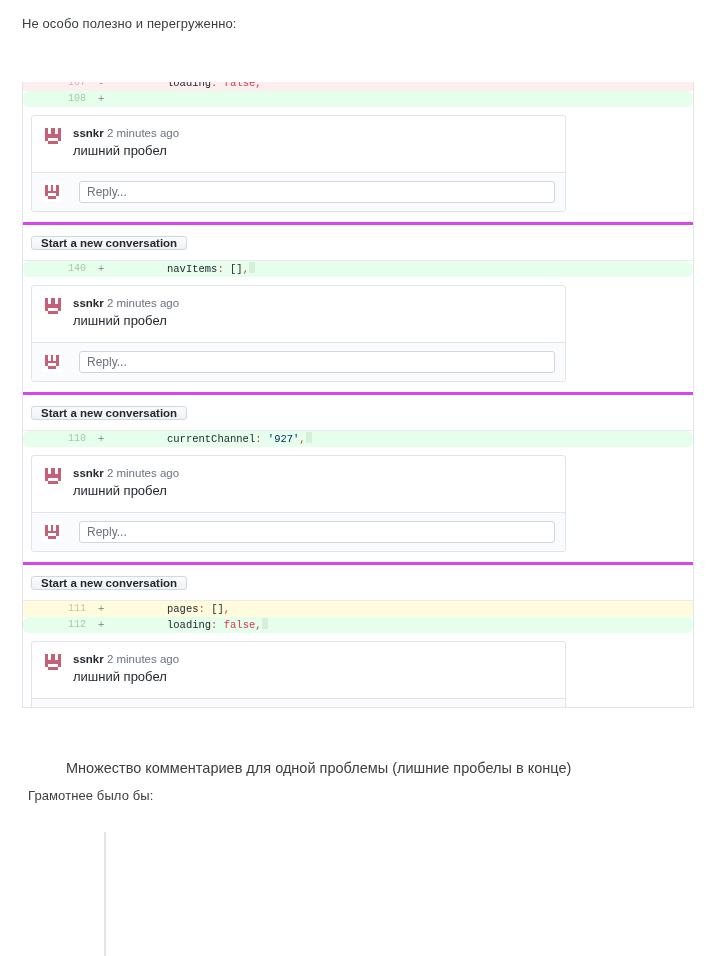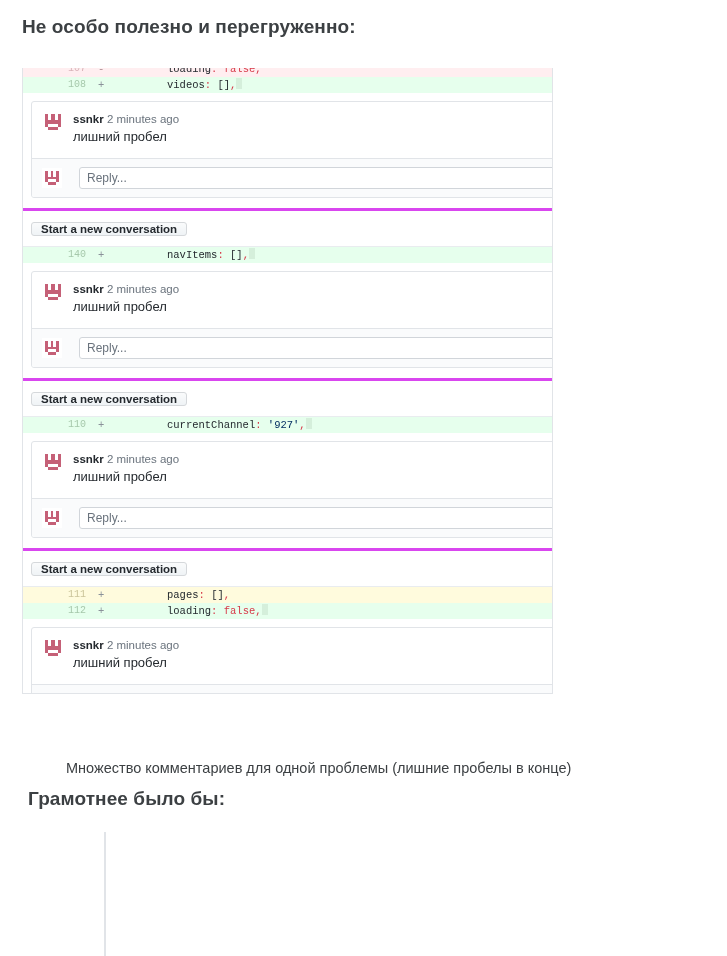--- a/index.html
+++ b/index.html
@@ -9,58 +9,58 @@
     height: 956px;
     background: #ffffff;
     font-family: "Liberation Sans", sans-serif;
     color: #24292e;
     overflow: hidden;
     position: relative;
   }
 
   
   .section-heading {
-    font-size: 19px;
-    font-weight: 700;
+    font-size: 13px;
+    font-weight: 400;
     color: #3c4043;
     letter-spacing: .1px;
   }
   #heading-top { position: absolute; left: 22px; top: 16px; }
   #heading-bottom { position: absolute; left: 28px; top: 788px; }
 
   
   #diff-figure {
     position: absolute;
     left: 22px;
     top: 66px;
     width: 672px;
     height: 628px;
   }
   .diff-box {
     position: absolute;
-    left: 0; top: 2px;
-    width: 531px;
+    left: 0; top: 16px;
+    width: 672px;
     height: 626px;
     border: 1px solid #e1e4e8;
     border-top: none;
     background: #fff;
     overflow: hidden;
   }
 
   
   .code-line {
     display: flex;
     align-items: center;
     height: 16px;
     font-family: "Liberation Mono", monospace;
     font-size: 10.5px;
     line-height: 16px;
     white-space: pre;
   }
-  .code-line.add { background: #e6ffed; }
+  .code-line.add { background: #e6ffed; border-radius: 6px; }
   .code-line.del { background: #ffeef0; }
   .code-line.sel { background: #fffbdd; justify-content: center; }
 
   .ln {
     width: 72px;
     min-width: 72px;
     text-align: right;
     padding-right: 9px;
     color: #b9bfc5;
     font-size: 10px;
@@ -189,21 +189,21 @@
 </head>
 <body>
 
 <div class="section-heading" id="heading-top">Не особо полезно и перегруженно:</div>
 
 <div id="diff-figure">
   <div class="diff-box" id="diff-box">
       <div class="clip-line">
         <div class="code-line del"><span class="ln">107</span><span class="marker">-</span><span class="code-text"><span class="tok-key">loading</span><span class="tok-punct">:</span> <span class="tok-kw">false</span><span class="tok-punct">,</span></span></div>
       </div>
-      <div class="code-line add"><span class="ln">108</span><span class="marker">+</span><span class="code-text"><span class="tok-key">videos</span><span class="tok-punct">:</span> []<span class="tok-punct">,</span><span class="ws-mark"></span></span></div>
+      <div class="code-line add"><span class="ln">108</span><span class="marker">+</span></div>
       <div class="thread">
         <div class="comment-card">
           <div class="comment-body">
             <span>
               <svg class="ident" width="22" height="22" viewBox="0 0 7 7" shape-rendering="crispEdges">
                 <rect width="7" height="7" fill="#ffffff"></rect>
                 <rect x="1" y="1" width="1" height="1" fill="#c56077"></rect>
                 <rect x="3" y="1" width="1" height="1" fill="#c56077"></rect>
                 <rect x="5" y="1" width="1" height="1" fill="#c56077"></rect>
                 <rect x="1" y="2" width="1" height="1" fill="#c56077"></rect>

